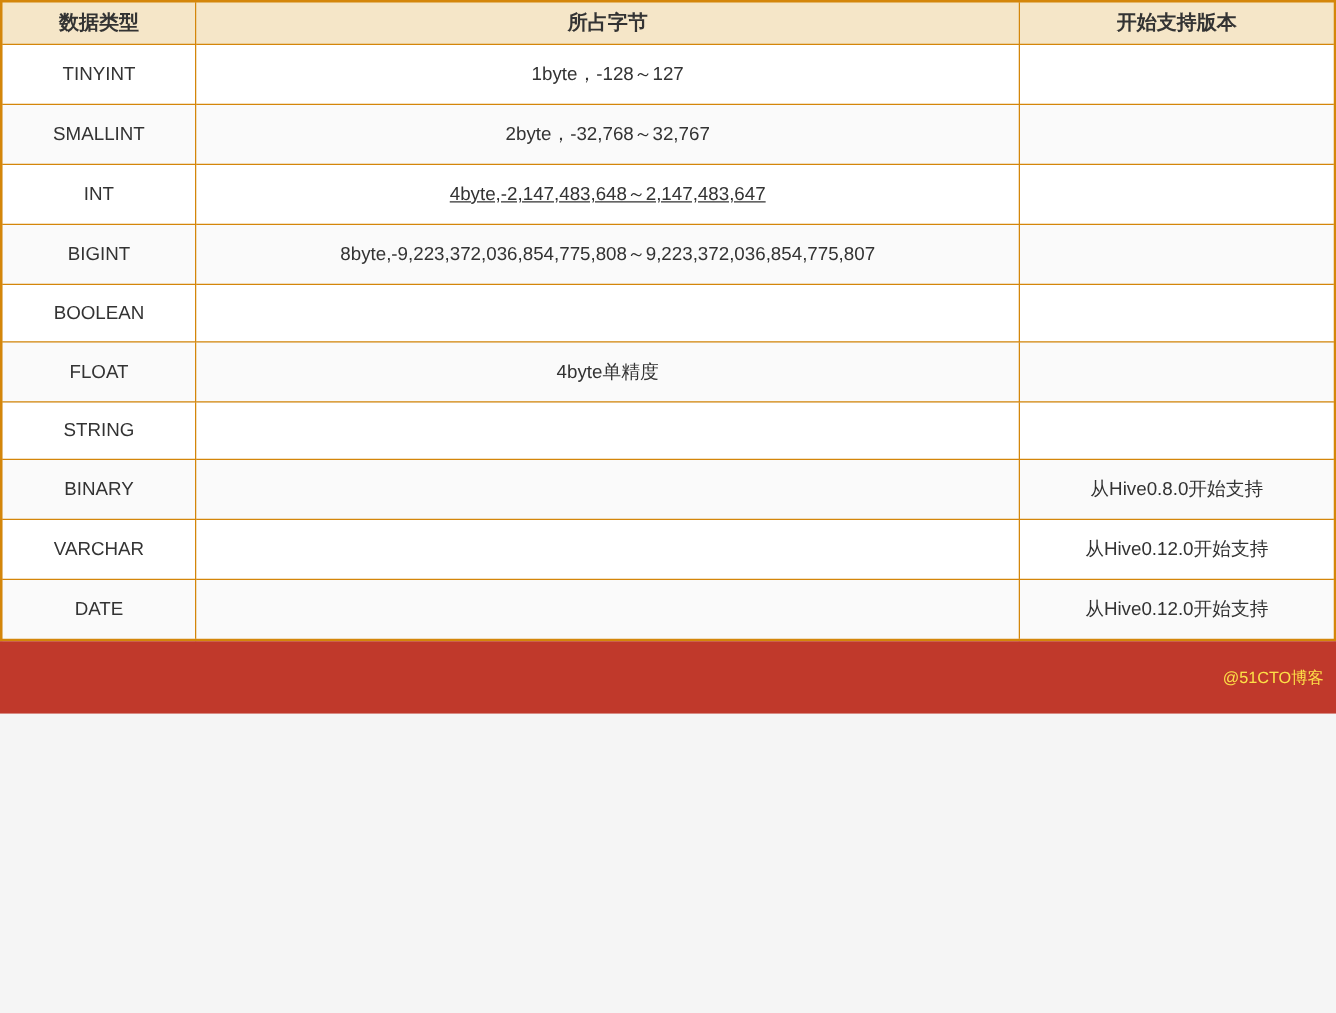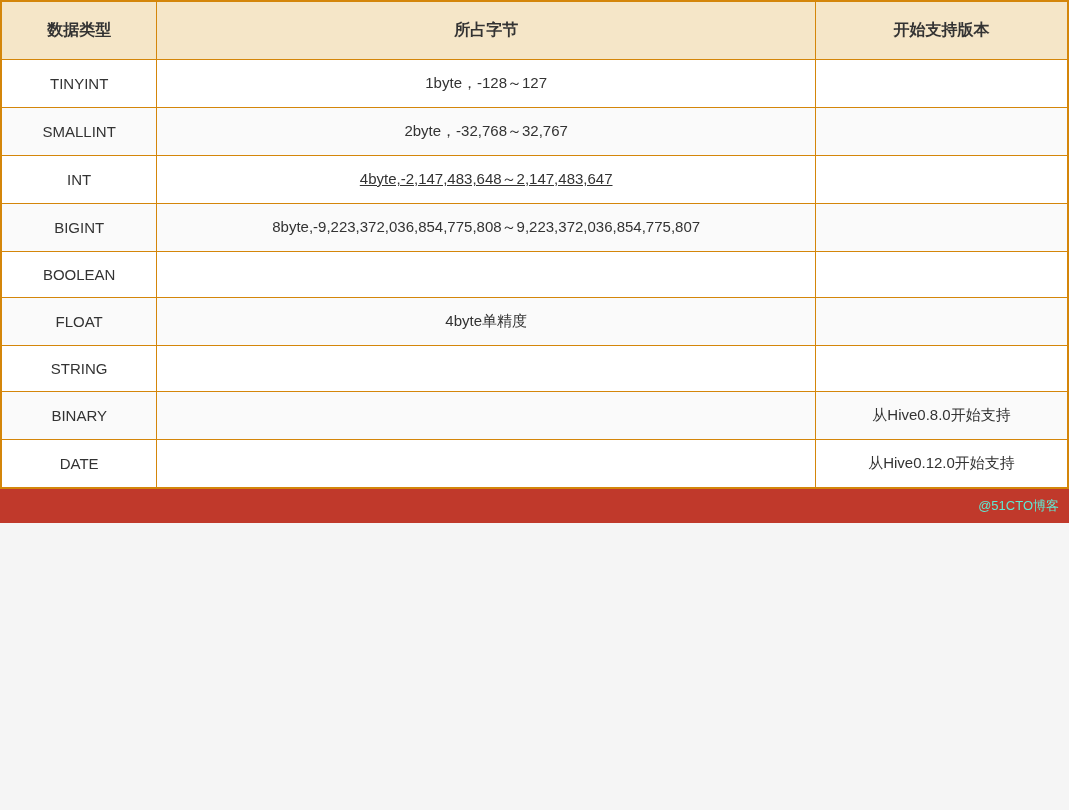--- a/index.html
+++ b/index.html
@@ -27,21 +27,21 @@
       border-collapse: collapse;
       border: 2px solid #d4860a;
     }
 
     thead tr {
       background-color: #f5e6c8;
     }
 
     thead th {
       border: 1px solid #d4860a;
-      padding: 18px 10px;
+      padding: 6px 10px;
       text-align: center;
       font-weight: bold;
       font-size: 16px;
       color: #333;
     }
 
     tbody tr {
       background-color: #fff;
     }
 
@@ -76,23 +76,23 @@
       left: 50%;
       transform: translate(-50%, -50%);
       color: rgba(180, 180, 180, 0.5);
       font-size: 13px;
       pointer-events: none;
       white-space: nowrap;
     }
 
     .footer-bar {
       background-color: #c0392b;
-      color: #5eead4;
+      color: #fde047;
       font-size: 13px;
-      padding: 8px 10px;
+      padding: 20px 10px;
       text-align: right;
     }
   </style>
 </head>
 <body>
 
 <div class="table-container">
   <table>
     <thead>
       <tr>
@@ -136,20 +136,25 @@
           <td class="col-type">STRING</td>
           <td class="col-bytes" style="position: relative;"></td>
           <td class="col-version"></td>
         </tr>
         <tr>
           <td class="col-type">BINARY</td>
           <td class="col-bytes" style="position: relative;"></td>
           <td class="col-version">从Hive0.8.0开始支持</td>
         </tr>
         <tr>
+          <td class="col-type">VARCHAR</td>
+          <td class="col-bytes" style="position: relative;"></td>
+          <td class="col-version">从Hive0.12.0开始支持</td>
+        </tr>
+        <tr>
           <td class="col-type">DATE</td>
           <td class="col-bytes" style="position: relative;"></td>
           <td class="col-version">从Hive0.12.0开始支持</td>
         </tr>
       </tbody>
   </table>
   <div class="footer-bar">
     <span>@51CTO博客</span>
   </div>
 </div>

